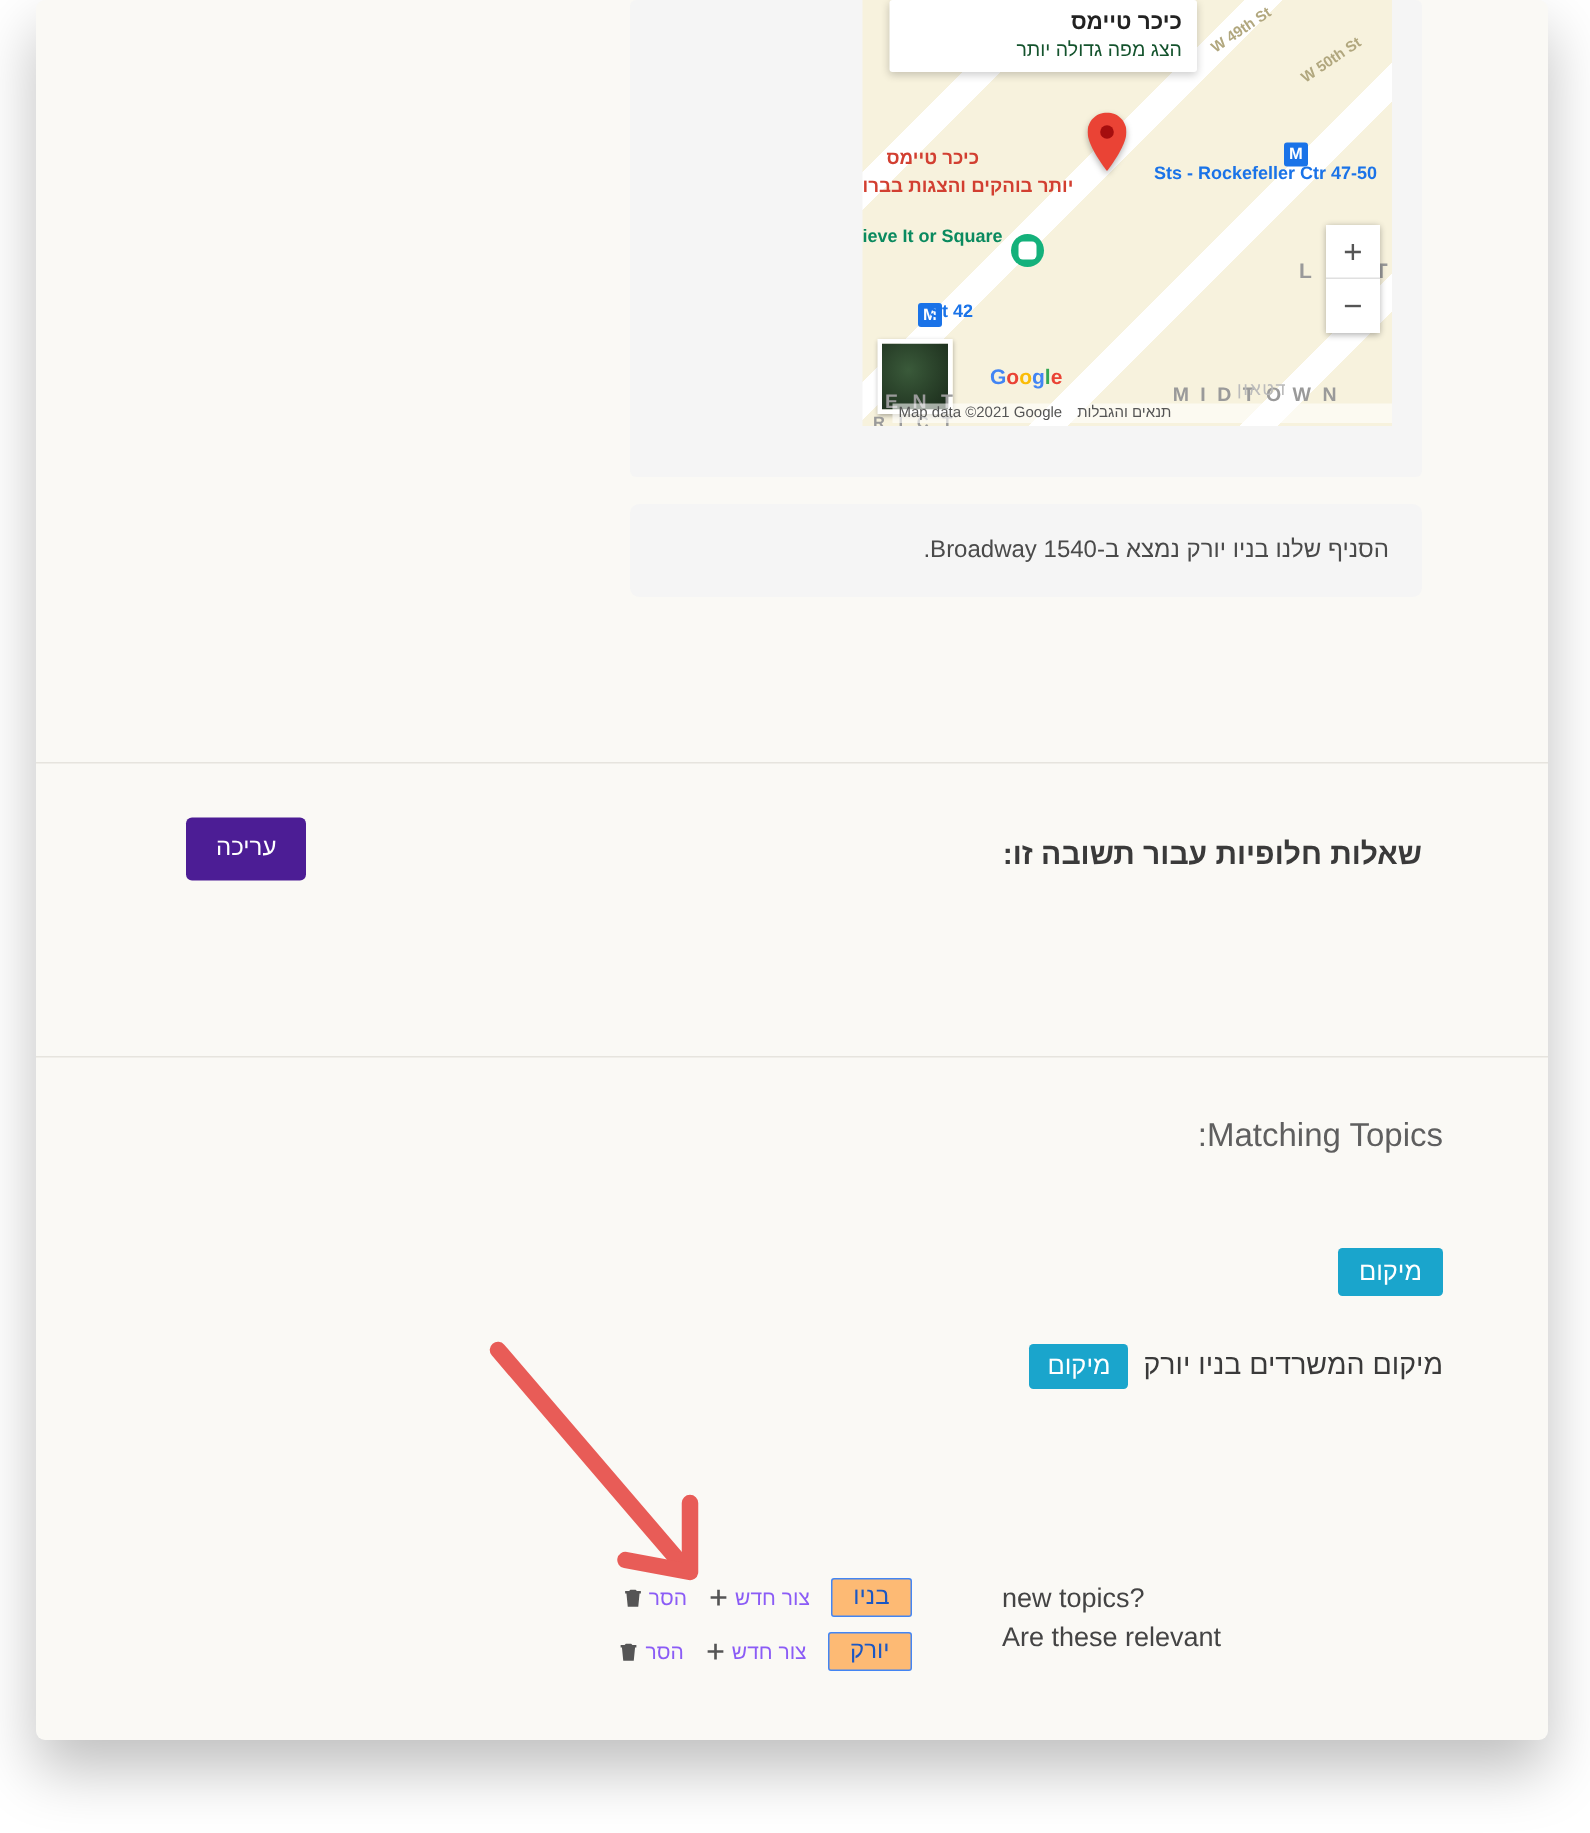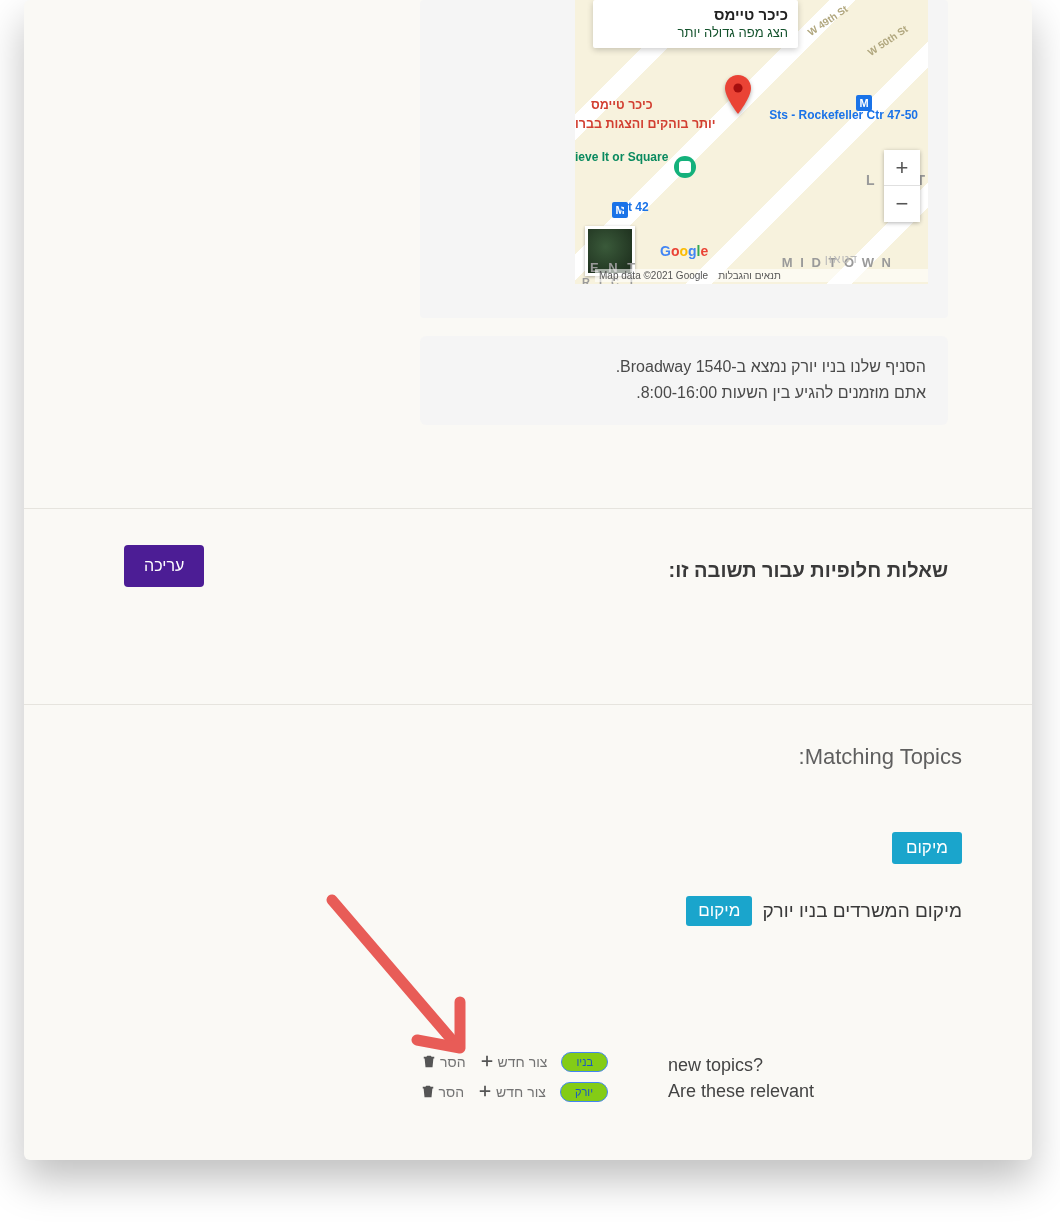--- a/index.html
+++ b/index.html
@@ -116,22 +116,22 @@
 .topics-section { position:absolute; top:744px; left:0; right:0; padding: 0 70px 0 100px; text-align:right; }
 .topics-title { font-size:22px; color:#5f5f5f; }
 .topic-tag { display:inline-block; background:#1aa5cc; color:#fff; font-size:17px; padding:6px 14px; border-radius:3px; margin-top:62px; }
 .topic-line { margin-top:32px; font-size:19px; color:#3a3a3a; display:flex; align-items:center; justify-content:flex-start; gap:10px; }
 .topic-line .tag2 { background:#1aa5cc; color:#fff; padding:5px 12px; border-radius:3px; font-size:17px; }
 
 .new-topics { position:absolute; top:1052px; right:84px; left:84px; display:flex; flex-direction:row; align-items:flex-start; gap:60px; }
 .new-topics .prompt { font-size:18px; color:#444; text-align:left; direction:ltr; line-height:1.45; width: 280px; }
 .new-topics .candidates { display:flex; flex-direction:column; gap:10px; }
 .cand-row { display:flex; align-items:center; gap:14px; direction:rtl; }
-.cand-chip { border:1px solid #4285f4; color:#1a57c4; padding:3px 14px; border-radius:12px; font-size:11px; background:#84cc16; }
-.cand-action { color:#737373; font-size:14px; display:flex; gap:4px; cursor:pointer; }
+.cand-chip { border:1px solid #4285f4; color:#1a57c4; padding:3px 14px; border-radius:2px; font-size:16px; background:#fdba74; }
+.cand-action { color:#8b5cf6; font-size:14px; display:flex; align-items:center; gap:4px; cursor:pointer; }
 .cand-action svg { width:14px; height:14px; }
 
 .anno-arrow {
   position: absolute;
   left: 288px;
   top: 890px;
   width: 180px;
   height: 180px;
   pointer-events: none;
 }
@@ -175,21 +175,20 @@
       </div>
       <div class="attrib">
         <span>Map data ©2021 Google</span>
         <span class="terms">תנאים והגבלות</span>
       </div>
     </div>
   </div>
 
   <div class="bubble">
     <div>הסניף שלנו בניו יורק נמצא ב-1540 Broadway.</div>
-    <div>אתם מוזמנים להגיע בין השעות 8:00-16:00.</div>
   </div>
 
   <div class="hr h1"></div>
 
   <div class="alt-section">
     <div class="alt-title">שאלות חלופיות עבור תשובה זו:</div>
     <button class="edit-btn">עריכה</button>
   </div>
 
   <div class="hr h2"></div>

